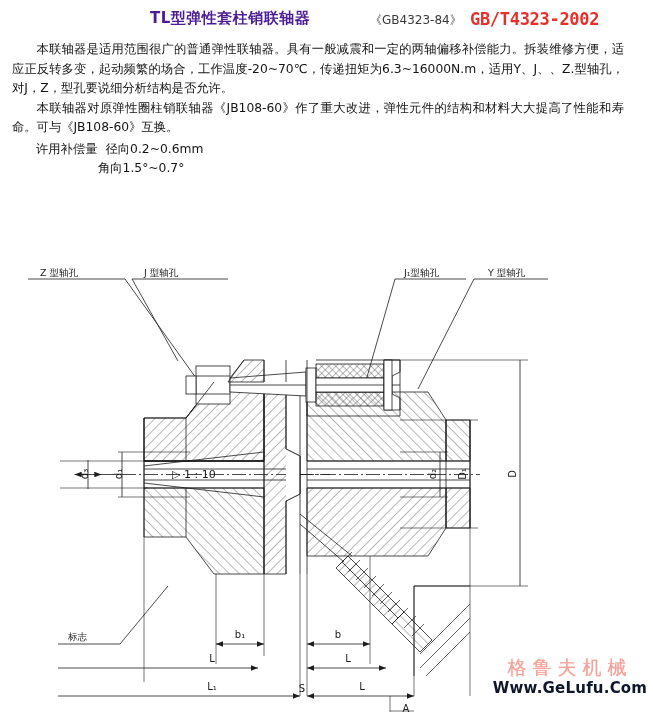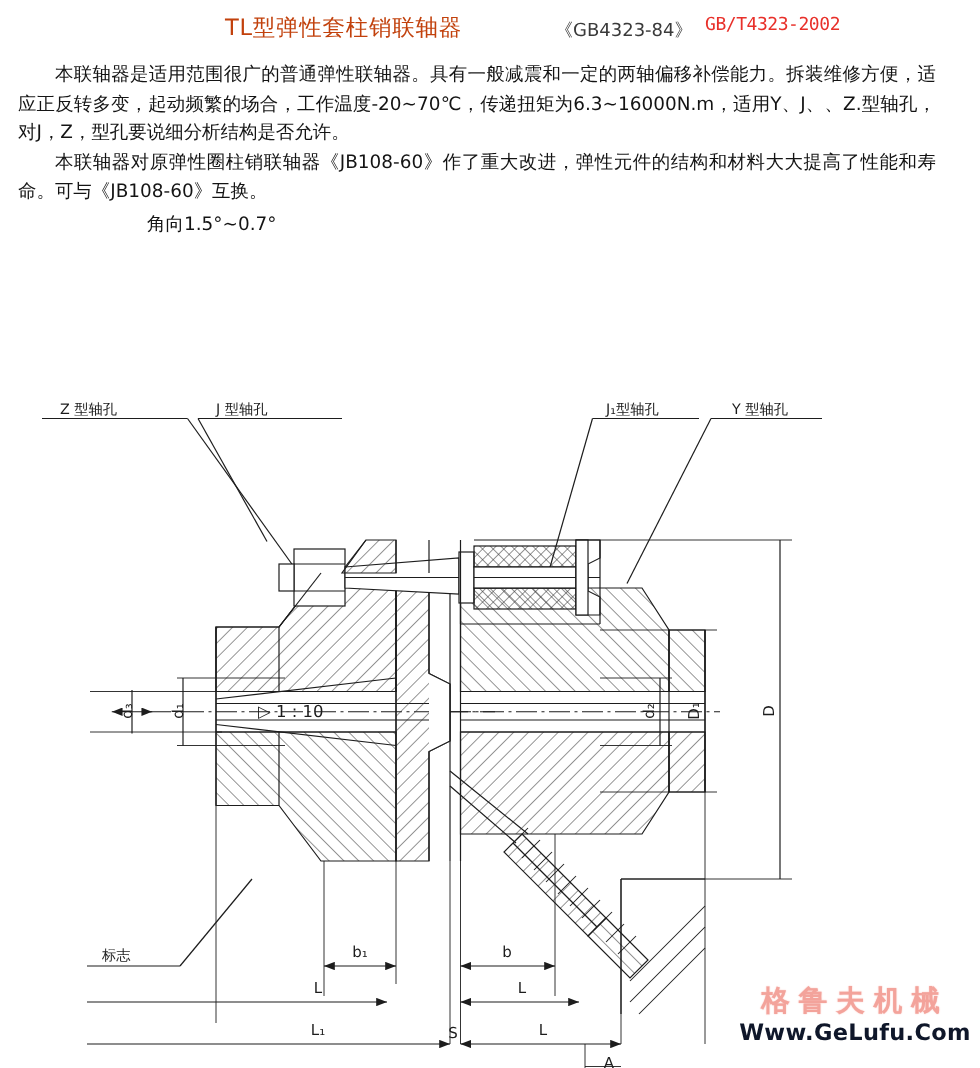--- a/index.html
+++ b/index.html
@@ -5,30 +5,30 @@
   html,body{margin:0;padding:0;background:#ffffff;}
   body{
     width:653px;height:712px;position:relative;overflow:hidden;
     font-family:"DejaVu Sans","Liberation Sans",sans-serif;
     color:#111;
   }
   
   #header{position:absolute;left:0;top:4px;width:653px;height:30px;}
   #title{
     position:absolute;left:150px;top:5px;
-    font-size:15px;font-weight:400;letter-spacing:.5px;color:#c2410c;
+    font-size:15px;font-weight:700;letter-spacing:.5px;color:#4c1d95;
     white-space:nowrap;
   }
   #std-old{
     position:absolute;left:358px;top:8px;
     font-size:12px;color:#3a3a3a;white-space:nowrap;margin-left:12px;
   }
   #std-new{
     position:absolute;left:470px;top:5px;
-    font-size:12px;font-weight:normal;color:#e8302a;
+    font-size:17px;font-weight:bold;color:#e8302a;
     font-family:"DejaVu Sans Mono","Liberation Mono",monospace;
     letter-spacing:-0.3px;white-space:nowrap;
   }
   
   #body-text{
     position:absolute;left:12px;top:40px;width:612px;
     font-size:12.3px;line-height:19.5px;color:#141414;
     text-align:justify;
   }
   #body-text p{margin:0 0 0 0;text-indent:2em;}
@@ -45,21 +45,21 @@
   }
   .dlabel-cn{font-size:9.5px;}
   .dlabel-big{font-size:11px;}
   
   #watermark{
     position:absolute;left:487px;top:655px;width:166px;height:56px;
     text-align:center;pointer-events:none;
   }
   #wm-cn{
     font-size:19px;color:#f3a39b;letter-spacing:6px;
-    font-weight:bold;line-height:24px;
+    font-weight:normal;line-height:24px;
     text-shadow:0 0 1px #f7b8b1;
   }
   #wm-en{
     font-size:15px;color:#0f172a;font-weight:bold;line-height:19px;
     letter-spacing:.2px;
     font-family:"DejaVu Sans","Liberation Sans",sans-serif;
   }
 </style>
 </head>
 <body>
@@ -67,20 +67,23 @@
 <div id="header">
   <div id="title">TL型弹性套柱销联轴器</div>
   <div id="std-old">《GB4323-84》</div>
   <div id="std-new">GB/T4323-2002</div>
 </div>
 
 <div id="body-text">
   <p>本联轴器是适用范围很广的普通弹性联轴器。具有一般减震和一定的两轴偏移补偿能力。拆装维修方便，适应正反转多变，起动频繁的场合，工作温度-20~70℃，传递扭矩为6.3~16000N.m，适用Y、J、、Z.型轴孔，对J，Z，型孔要说细分析结构是否允许。</p>
   <p>本联轴器对原弹性圈柱销联轴器《JB108-60》作了重大改进，弹性元件的结构和材料大大提高了性能和寿命。可与《JB108-60》互换。</p>
   <div class="comp-wrap">
+    <div class="comp-row">
+      <span>许用补偿量</span><span class="lbl-gap"></span><span>径向0.2~0.6mm</span>
+    </div>
     <div class="comp-row r2">
       <span>角向1.5°~0.7°</span>
     </div>
   </div>
 </div>
 
 <div id="drawing">
 <svg width="653" height="460" viewBox="0 0 653 460" xmlns="http://www.w3.org/2000/svg">
   <defs>
     <pattern id="hatchR" width="7" height="7" patternUnits="userSpaceOnUse" patternTransform="rotate(45)">

